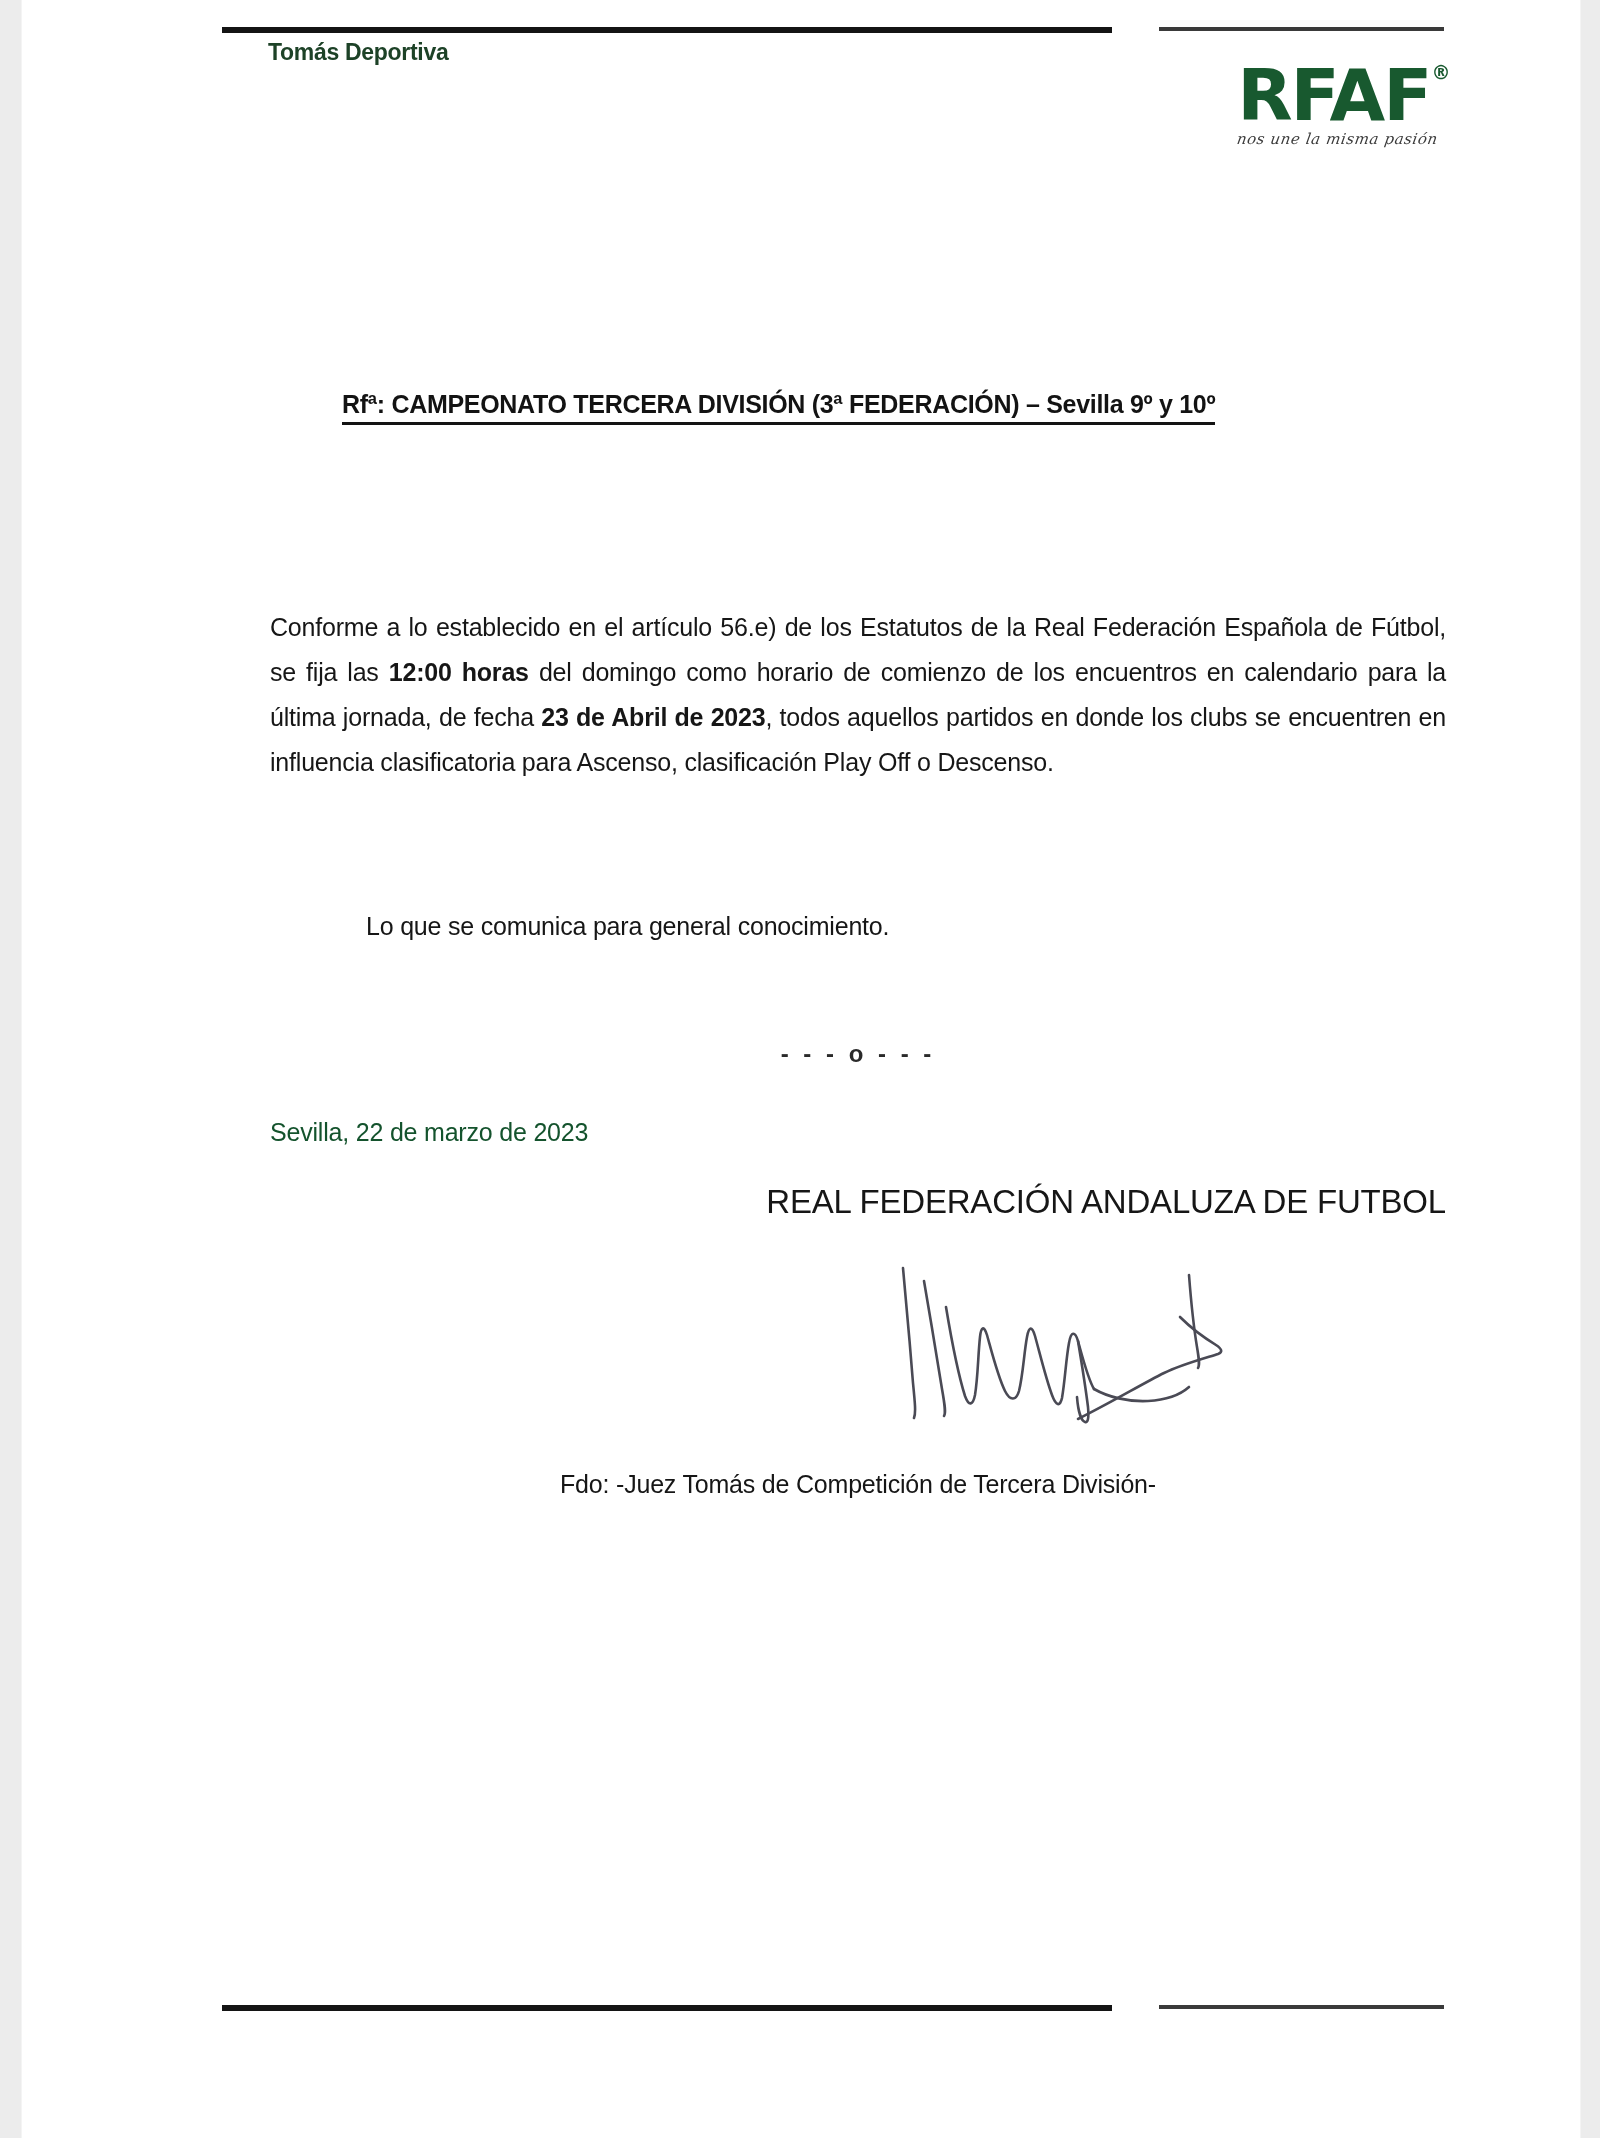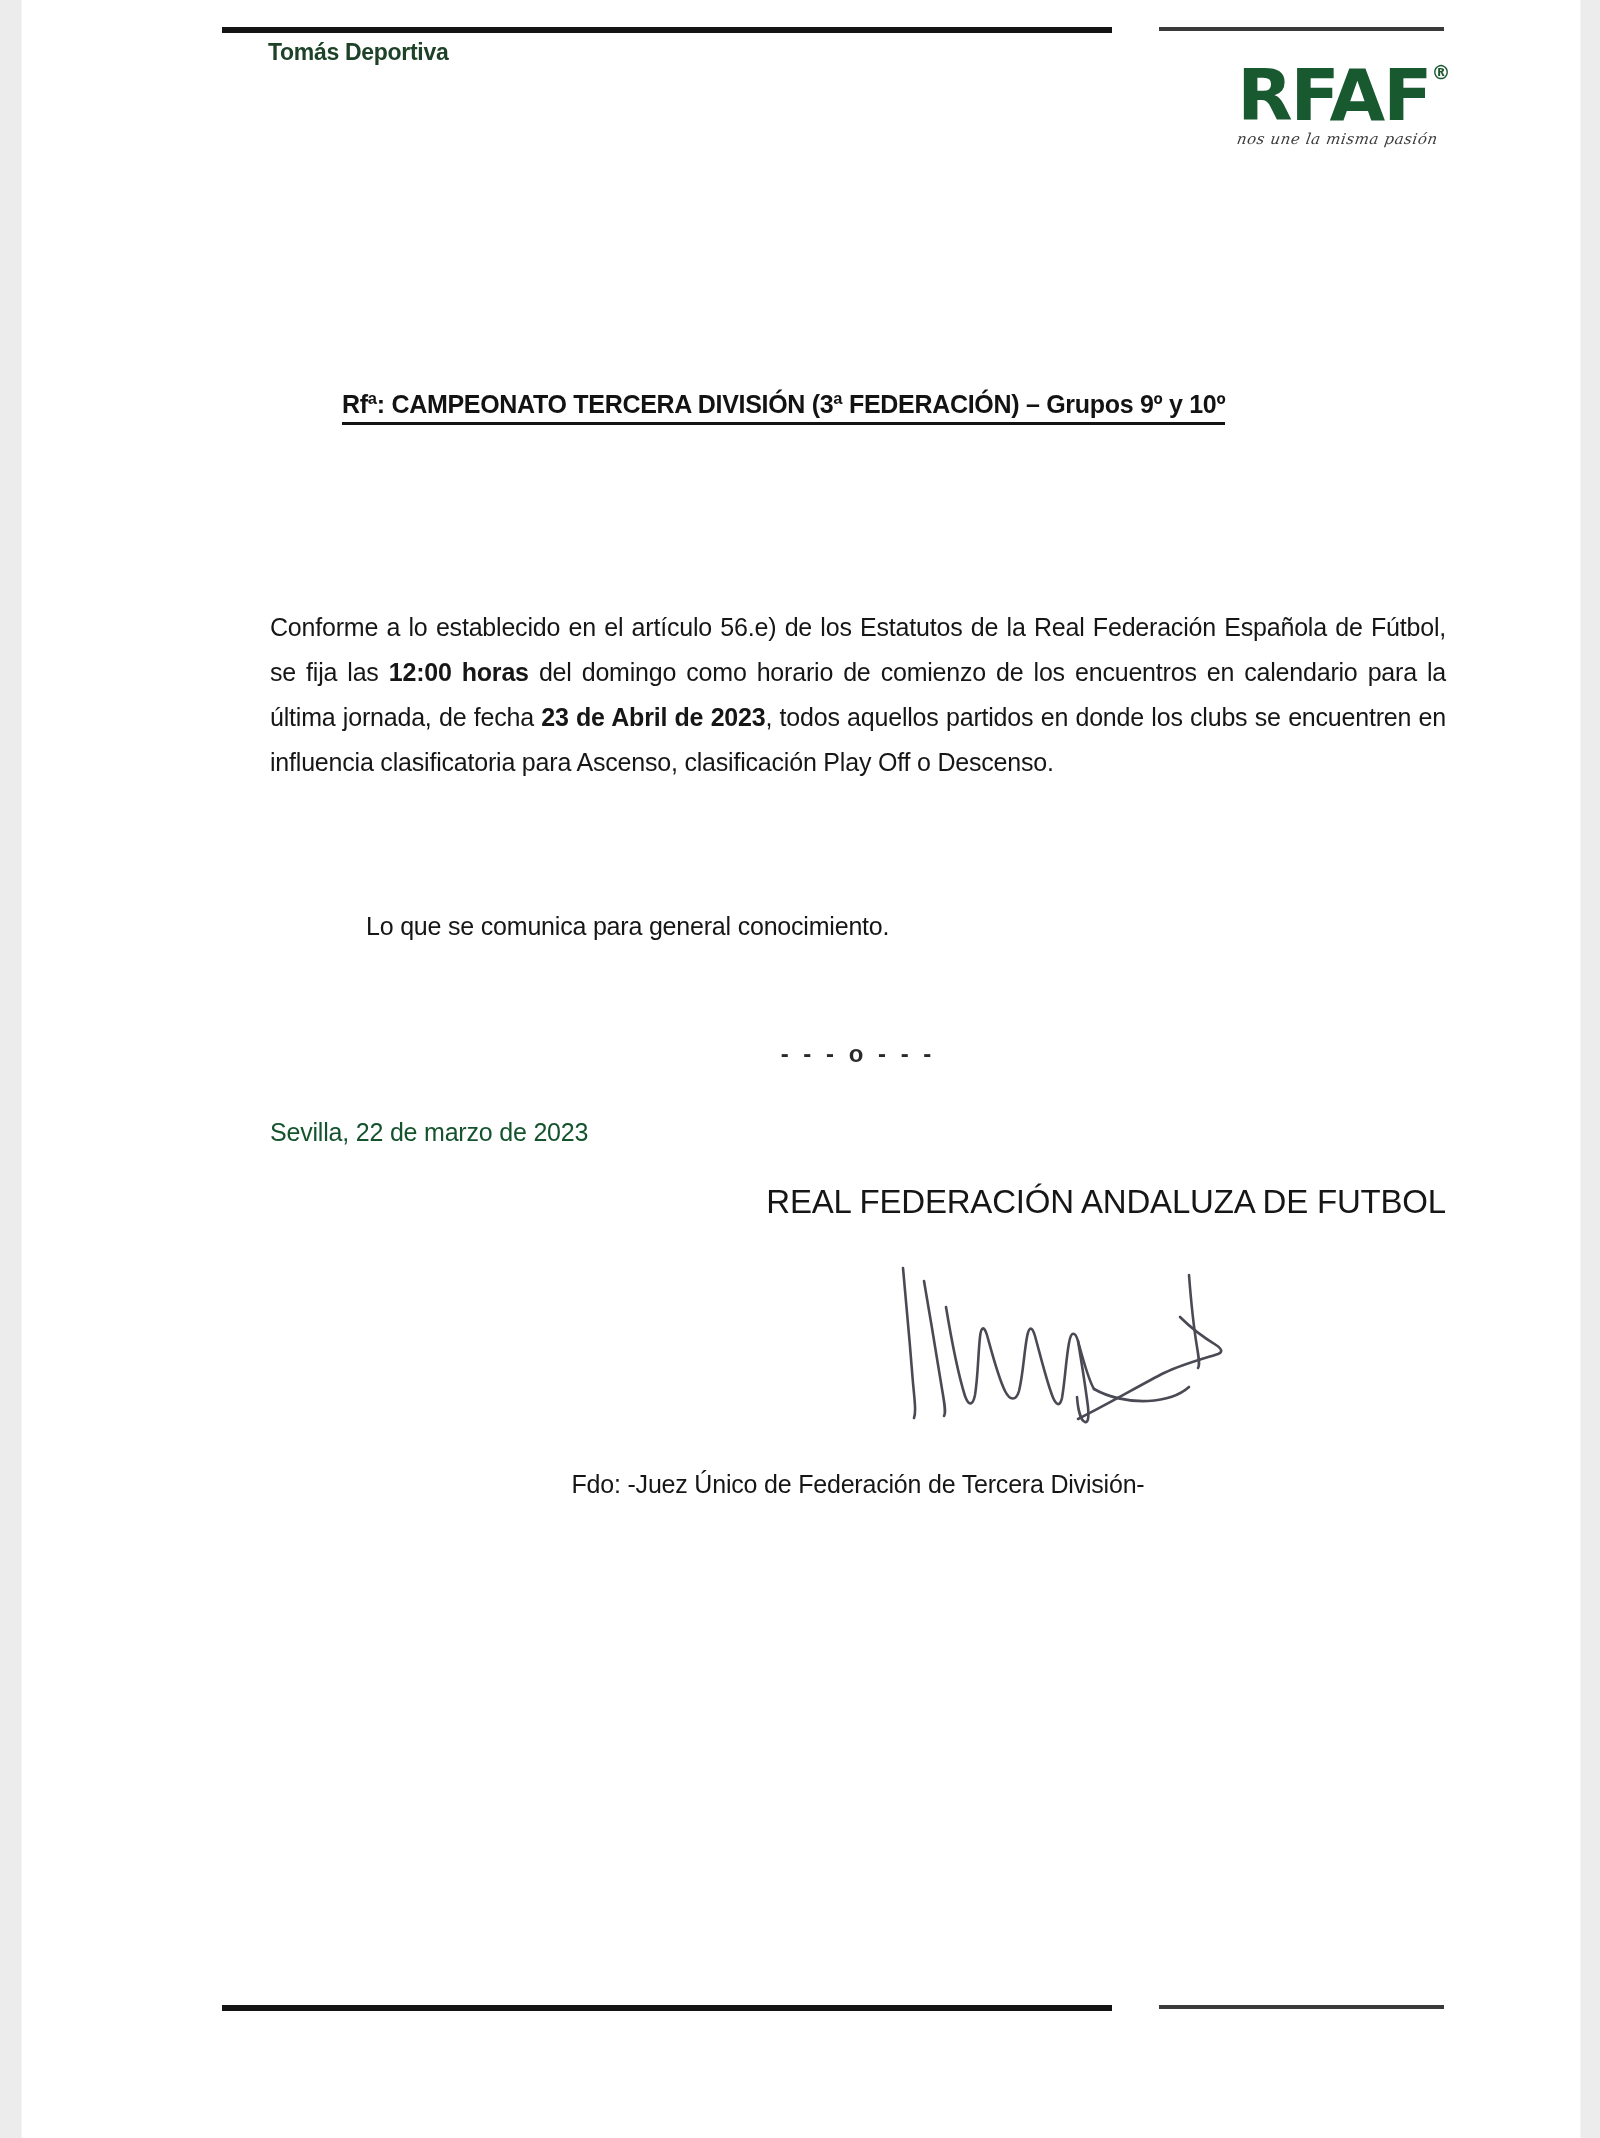--- a/index.html
+++ b/index.html
@@ -236,21 +236,21 @@
   <div class="logo-block">
     <div class="logo-word">
       <span>RFAF</span>
       <span class="logo-reg">®</span>
     </div>
     <div class="logo-tagline">nos une la misma pasión</div>
   </div>
 
   <div class="doc-body">
 
-    <div class="ref-line">Rfª:  CAMPEONATO TERCERA DIVISIÓN (3ª FEDERACIÓN) – Grupos 9º y 10º</div>
+    <div class="ref-line">Rfª:  CAMPEONATO TERCERA DIVISIÓN (3ª FEDERACIÓN) – Sevilla 9º y 10º</div>
 
     <div class="paragraph"><span>Conforme a lo establecido en el artículo 56.e) de los Estatutos de la Real Federación Española de Fútbol, se fija las </span><b>12:00 horas</b><span> del domingo como horario de comienzo de los encuentros en calendario para la última jornada, de fecha </span><b>23 de Abril de 2023</b><span>, todos aquellos partidos en donde los clubs se encuentren en influencia clasificatoria para Ascenso, clasificación Play Off o Descenso.</span></div>
 
     <div class="notice">Lo que se comunica para general conocimiento.</div>
 
     <div class="separator">- - - o - - -</div>
 
     <div class="sign-date">Sevilla, 22 de marzo de 2023</div>
 
     <div class="sign-entity">REAL FEDERACIÓN ANDALUZA DE FUTBOL</div>
@@ -267,21 +267,21 @@
                    C203,104 208,124 214,134"></path>
           <path d="M198,86 C202,110 206,136 208,152 C209,163 208,168 205,167 C201,166 198,155 197,142"></path>
           <path d="M214,134 C228,142 248,147 268,146 C286,145 300,140 309,132"></path>
           <path d="M309,20 C311,46 314,74 317,92 C319,104 320,110 318,113"></path>
           <path d="M300,62 C310,72 323,82 336,90 C342,94 343,97 338,99 C322,104 300,110 284,118
                    C262,129 232,147 198,164"></path>
         </g>
       </svg>
     </div>
 
-    <div class="sign-role">Fdo: -Juez Único de Federación de Tercera División-</div>
+    <div class="sign-role">Fdo: -Juez Tomás de Competición de Tercera División-</div>
 
   </div>
 
   <div class="rule-row" id="footer-rules">
     <div class="rule-left"></div>
     <div class="rule-right"></div>
   </div>
 
 
 </div>

